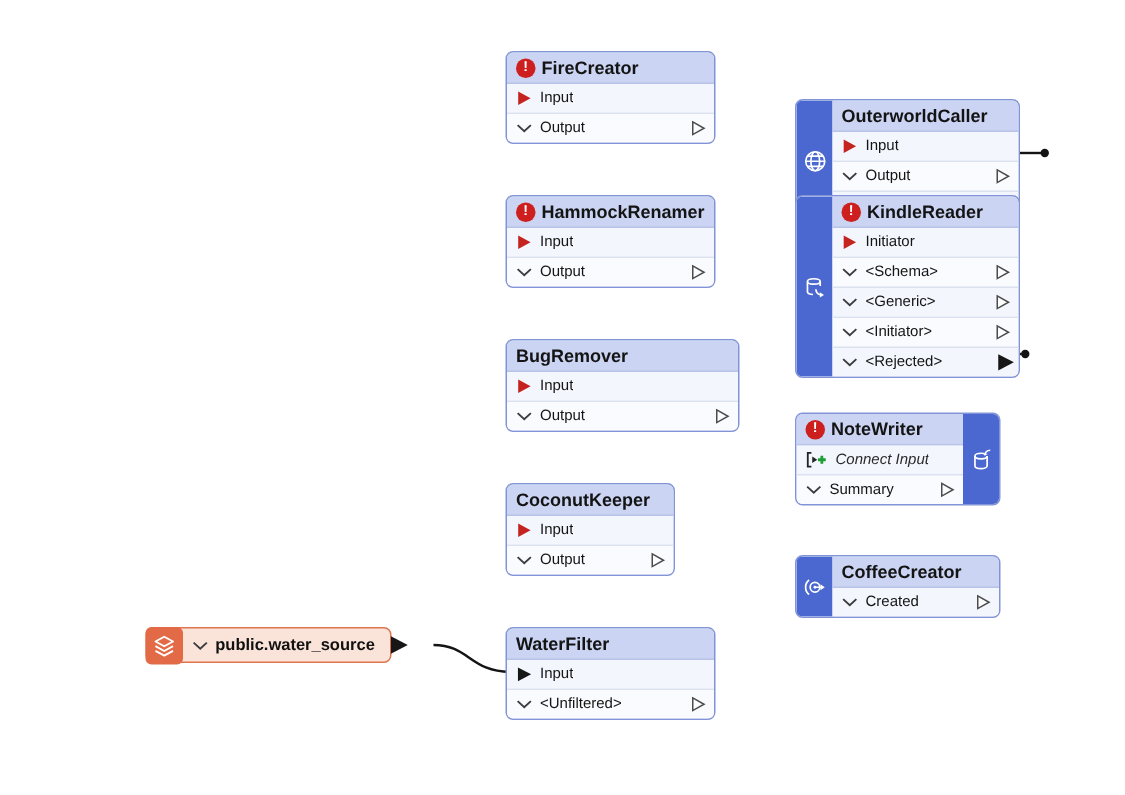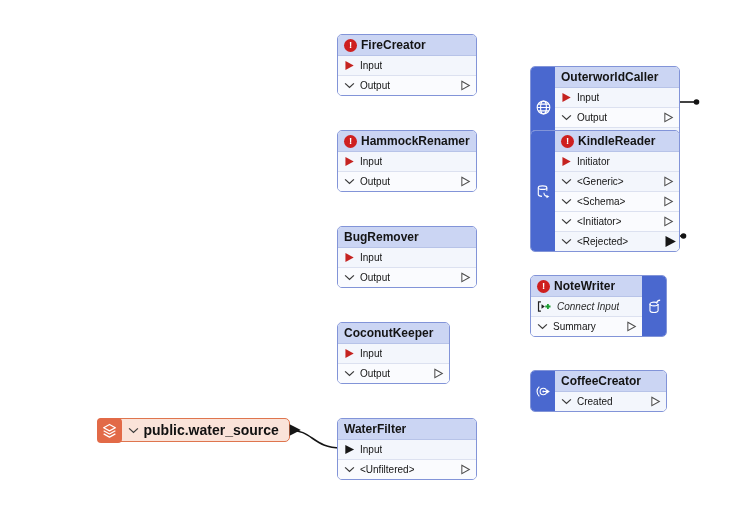--- a/index.html
+++ b/index.html
@@ -27,21 +27,21 @@
   .ital{font-style:italic;color:#2a2a2a;}
   .rp{margin-left:auto;display:inline-flex;}
   .rp.big{margin-right:-3px;}
   .rp.big .pt{width:13px;height:13px;}
   .chip{position:absolute;height:24px;display:flex;align-items:center;background:var(--chip_bg,#fae3d9);
     border:1.5px solid var(--chip_border,#df754e);border-radius:5px;box-sizing:border-box;}
   .cicon{flex:0 0 25px;width:25px;height:25px;margin:-1.5px 0 -1.5px -1.5px;border-radius:4px;
     background:var(--chip_icon_bg,#e26a47);display:inline-flex;align-items:center;justify-content:center;}
   .cicon svg{width:17px;height:17px;display:block;}
   .cchv{margin-left:6px;display:inline-flex;}
-  .clbl{font-size:14px;font-weight:bold;color:#111;margin:0 10px 0 5px;white-space:nowrap;}
+  .clbl{font-size:11px;font-weight:bold;color:#111;margin:0 10px 0 5px;white-space:nowrap;}
   .cport{position:absolute;right:-13px;top:50%;transform:translateY(-50%);display:inline-flex;}
   .cport svg{width:14px;height:14px;display:block;}
   #wires{position:absolute;left:0;top:0;pointer-events:none;}
   #wires path{stroke:var(--wire,#141414);stroke-width:1.6;fill:none;}
   #wires circle{fill:var(--wire,#141414);}
 </style>
 </head>
 <body>
 
 <div id="canvas">
@@ -103,21 +103,21 @@
           </span>
           <span class="lbl">Output</span>
           <span class="rp">
             <svg class="pt" viewBox="0 0 12 12">
               <path d="M2 1.4L10.2 6 2 10.6z" fill="#fcfdff" stroke="#4c4c4c" stroke-width="1.1"></path>
             </svg>
           </span>
         </div>
       </div>
     </div>
-    <div class="node" style="left: 337px; top: 226px; width: 140px;">
+    <div class="node" style="left: 337px; top: 226px; width: 156px;">
       <div class="nbody">
         <div class="nhd">
           <span class="nttl">BugRemover</span>
         </div>
         <div class="nrow">
           <span class="lic">
             <svg class="pt" viewBox="0 0 12 12">
               <path d="M1.6 1.1L10.6 6 1.6 10.9z" fill="#c52320"></path>
             </svg>
           </span>
@@ -258,40 +258,40 @@
           <span class="nttl">KindleReader</span>
         </div>
         <div class="nrow">
           <span class="lic">
             <svg class="pt" viewBox="0 0 12 12">
               <path d="M1.6 1.1L10.6 6 1.6 10.9z" fill="#c52320"></path>
             </svg>
           </span>
           <span class="lbl">Initiator</span>
         </div>
+        <div class="nrow alt">
+          <span class="lic">
+            <svg class="chv" viewBox="0 0 12 7">
+              <path d="M1.2 1.2L6 5.6 10.8 1.2" fill="none" stroke="#3c3c3c" stroke-width="1.4"></path>
+            </svg>
+          </span>
+          <span class="lbl">&lt;Schema&gt;</span>
+          <span class="rp">
+            <svg class="pt" viewBox="0 0 12 12">
+              <path d="M2 1.4L10.2 6 2 10.6z" fill="#fcfdff" stroke="#4c4c4c" stroke-width="1.1"></path>
+            </svg>
+          </span>
+        </div>
         <div class="nrow">
           <span class="lic">
             <svg class="chv" viewBox="0 0 12 7">
               <path d="M1.2 1.2L6 5.6 10.8 1.2" fill="none" stroke="#3c3c3c" stroke-width="1.4"></path>
             </svg>
           </span>
           <span class="lbl">&lt;Generic&gt;</span>
-          <span class="rp">
-            <svg class="pt" viewBox="0 0 12 12">
-              <path d="M2 1.4L10.2 6 2 10.6z" fill="#fcfdff" stroke="#4c4c4c" stroke-width="1.1"></path>
-            </svg>
-          </span>
-        </div>
-        <div class="nrow alt">
-          <span class="lic">
-            <svg class="chv" viewBox="0 0 12 7">
-              <path d="M1.2 1.2L6 5.6 10.8 1.2" fill="none" stroke="#3c3c3c" stroke-width="1.4"></path>
-            </svg>
-          </span>
-          <span class="lbl">&lt;Schema&gt;</span>
           <span class="rp">
             <svg class="pt" viewBox="0 0 12 12">
               <path d="M2 1.4L10.2 6 2 10.6z" fill="#fcfdff" stroke="#4c4c4c" stroke-width="1.1"></path>
             </svg>
           </span>
         </div>
         <div class="nrow alt">
           <span class="lic">
             <svg class="chv" viewBox="0 0 12 7">
               <path d="M1.2 1.2L6 5.6 10.8 1.2" fill="none" stroke="#3c3c3c" stroke-width="1.4"></path>

